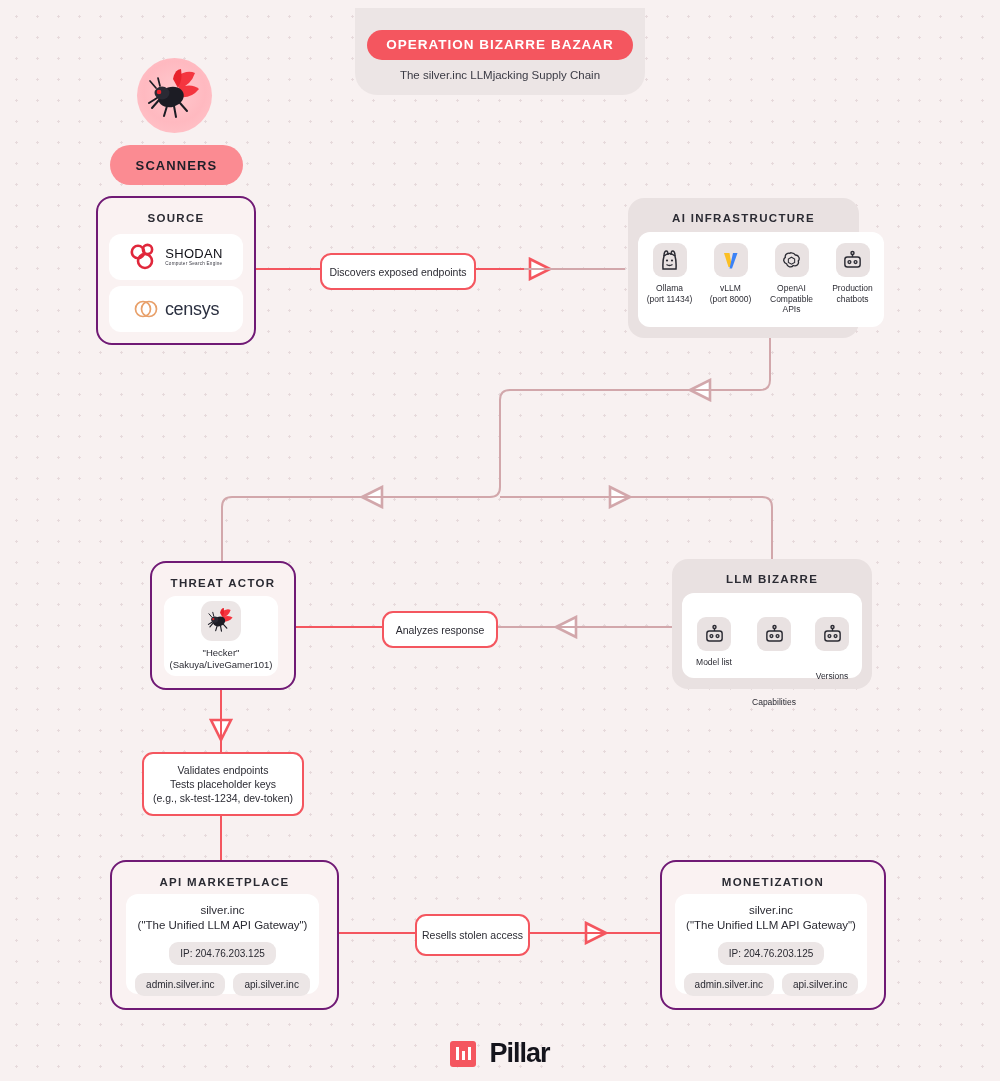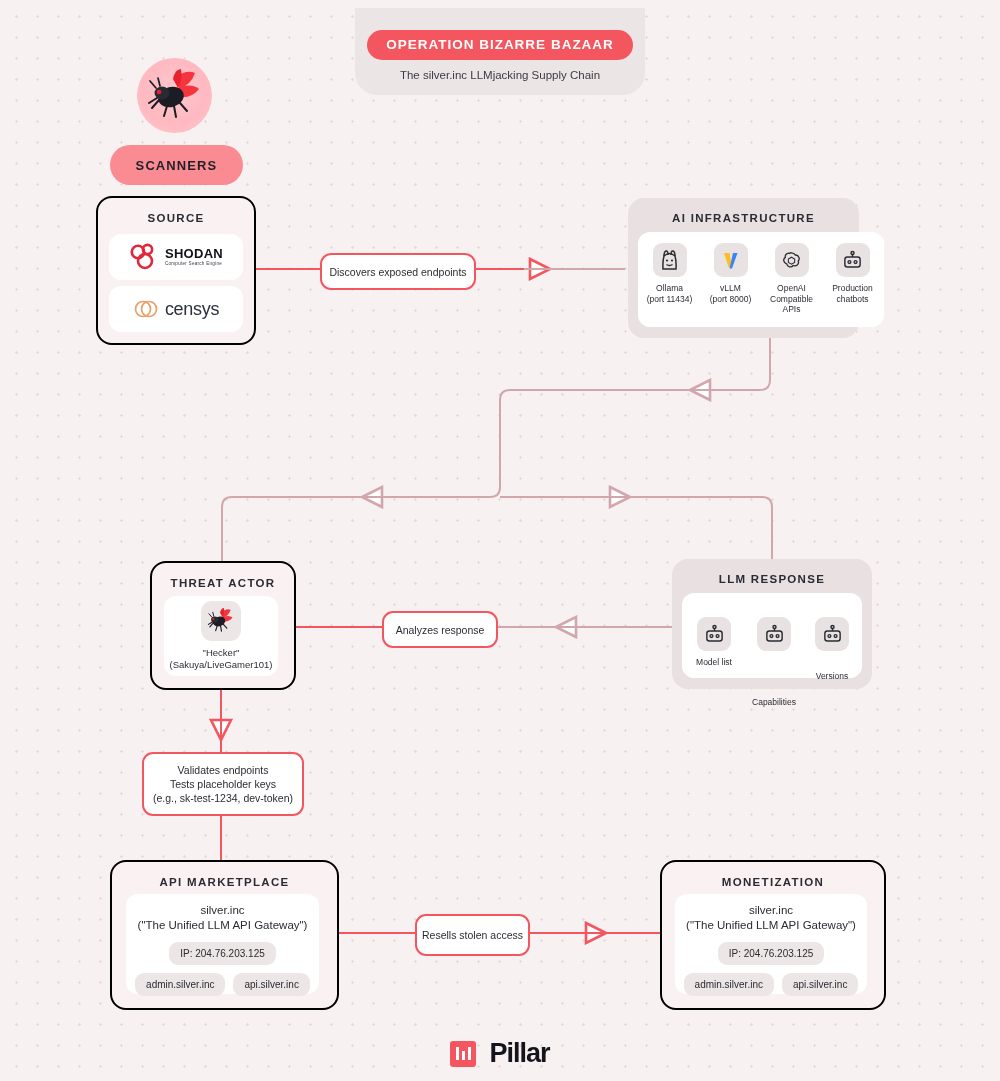--- a/index.html
+++ b/index.html
@@ -42,36 +42,36 @@
     display:flex;align-items:center;justify-content:center;
   }
   #scanners-pill{
     left:110px;top:137px;width:133px;height:40px;border-radius:20px;
     background:#fb8b92;display:flex;align-items:center;justify-content:center;
     font-size:13px;font-weight:bold;letter-spacing:1.1px;color:#1f1f28;
   }
 
   
   .group{border-radius:16px;}
-  .group.red{background:#faf2f2;border:2px solid #000000;}
+  .group.red{background:#faf2f2;border:2px solid #701a75;}
   .group.grey{background:#e9e1e1;border:none;}
   .group-title{
     position:absolute;left:0;right:0;top:14px;text-align:center;
     font-size:11.5px;font-weight:bold;letter-spacing:1.3px;color:#2b2b33;
   }
   .inner-card{
     position:absolute;background:#ffffff;border-radius:12px;
   }
 
   
   #src-shodan{left:11px;top:36px;width:134px;height:46px;display:flex;align-items:center;justify-content:center;}
   #src-censys{left:11px;top:88px;width:134px;height:46px;display:flex;align-items:center;justify-content:center;}
   .logo-row{display:flex;align-items:center;gap:6px;}
   .shodan-text{display:flex;flex-direction:column;line-height:1;}
-  .shodan-name{font-size:13px;font-weight:bold;letter-spacing:0.3px;color:#111118;}
+  .shodan-name{font-size:13px;font-weight:normal;letter-spacing:0.3px;color:#111118;}
   .shodan-sub{font-size:4.6px;letter-spacing:0.25px;color:#3a3a44;margin-top:1.5px;}
   .censys-text{font-size:18px;color:#2b3040;letter-spacing:-0.3px;}
 
   
   .tile{
     width:34px;height:34px;border-radius:9px;background:#e9e2e2;
     display:flex;align-items:center;justify-content:center;
   }
   .tile-item{display:flex;flex-direction:column;align-items:center;width:58px;}
   .tile-label{margin-top:6px;font-size:8.5px;line-height:10.5px;text-align:center;color:#2b2b33;}
@@ -285,21 +285,21 @@
         </svg>
       </div>
       <div class="ta-label">
         <span>"Hecker"</span><br>
         <span>(Sakuya/LiveGamer101)</span>
       </div>
     </div>
   </div>
 
   <div class="abs group grey" style="left:672px;top:551px;width:200px;height:130px;z-index:4;">
-    <div class="group-title">LLM RESPONSE</div>
+    <div class="group-title">LLM BIZARRE</div>
     <div class="inner-card" style="left:10px;top:34px;width:180px;height:85px;"></div>
     <div class="tiles-row" style="left:10px;top:34px;width:180px;height:85px;align-items:flex-start;padding-top:24px;box-sizing:border-box;gap:2px;">
 
       <div class="tile-item" style="width:56px;">
         <div class="tile">
           <svg width="21" height="21" viewBox="0 0 22 22">
             <circle cx="11" cy="3.2" r="1.6" fill="none" stroke="#2b2b33" stroke-width="1.5"></circle>
             <line x1="11" y1="4.8" x2="11" y2="7.4" stroke="#2b2b33" stroke-width="1.5"></line>
             <rect x="3" y="7.4" width="16" height="10.5" rx="2.6" fill="none" stroke="#2b2b33" stroke-width="1.5"></rect>
             <circle cx="7.8" cy="12.6" r="1.5" fill="none" stroke="#2b2b33" stroke-width="1.4"></circle>

